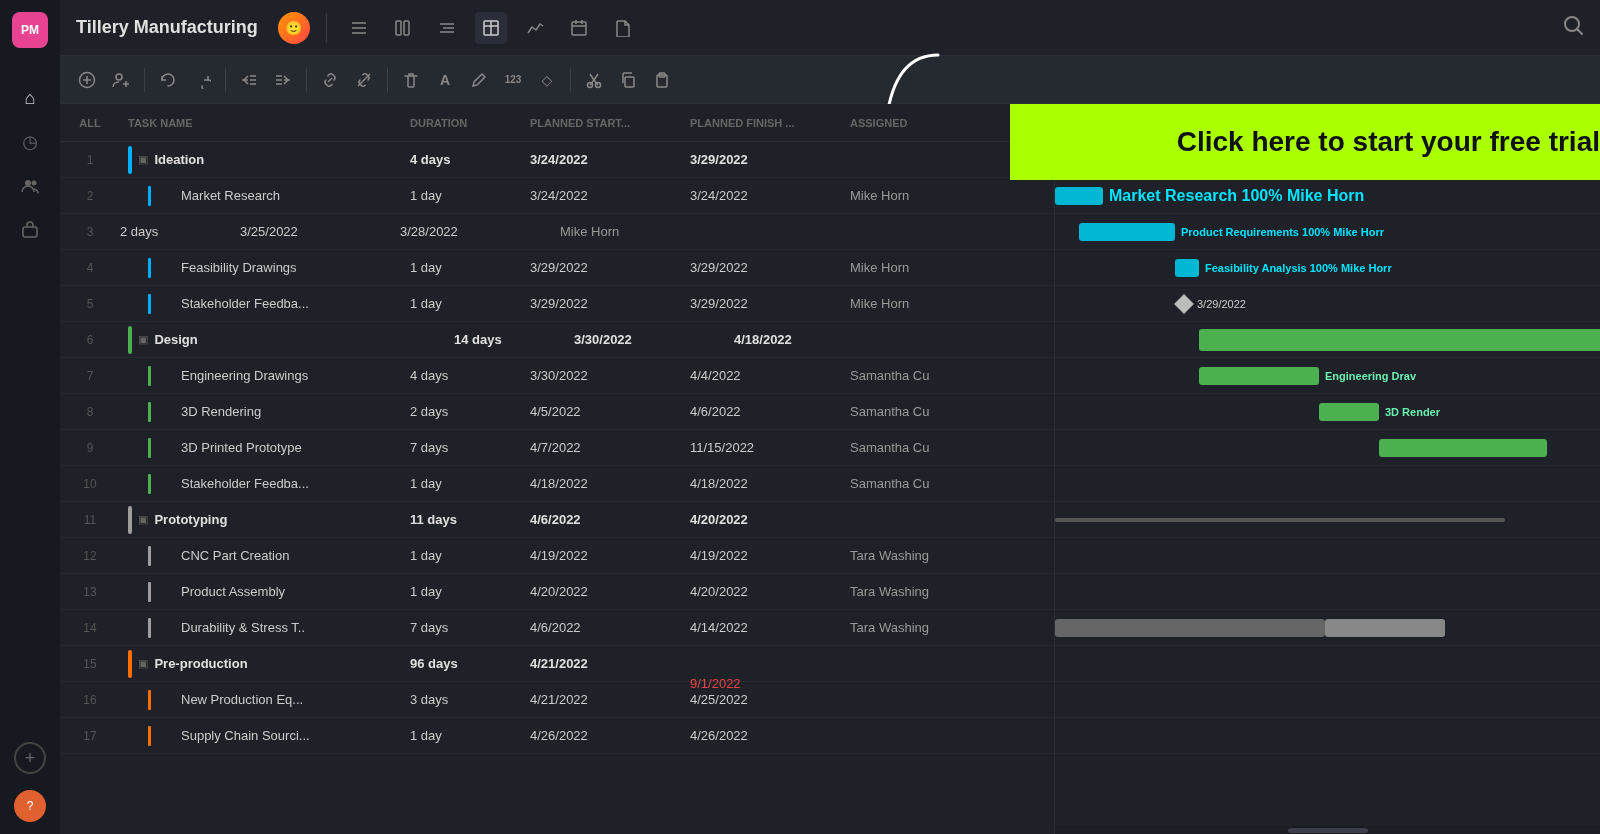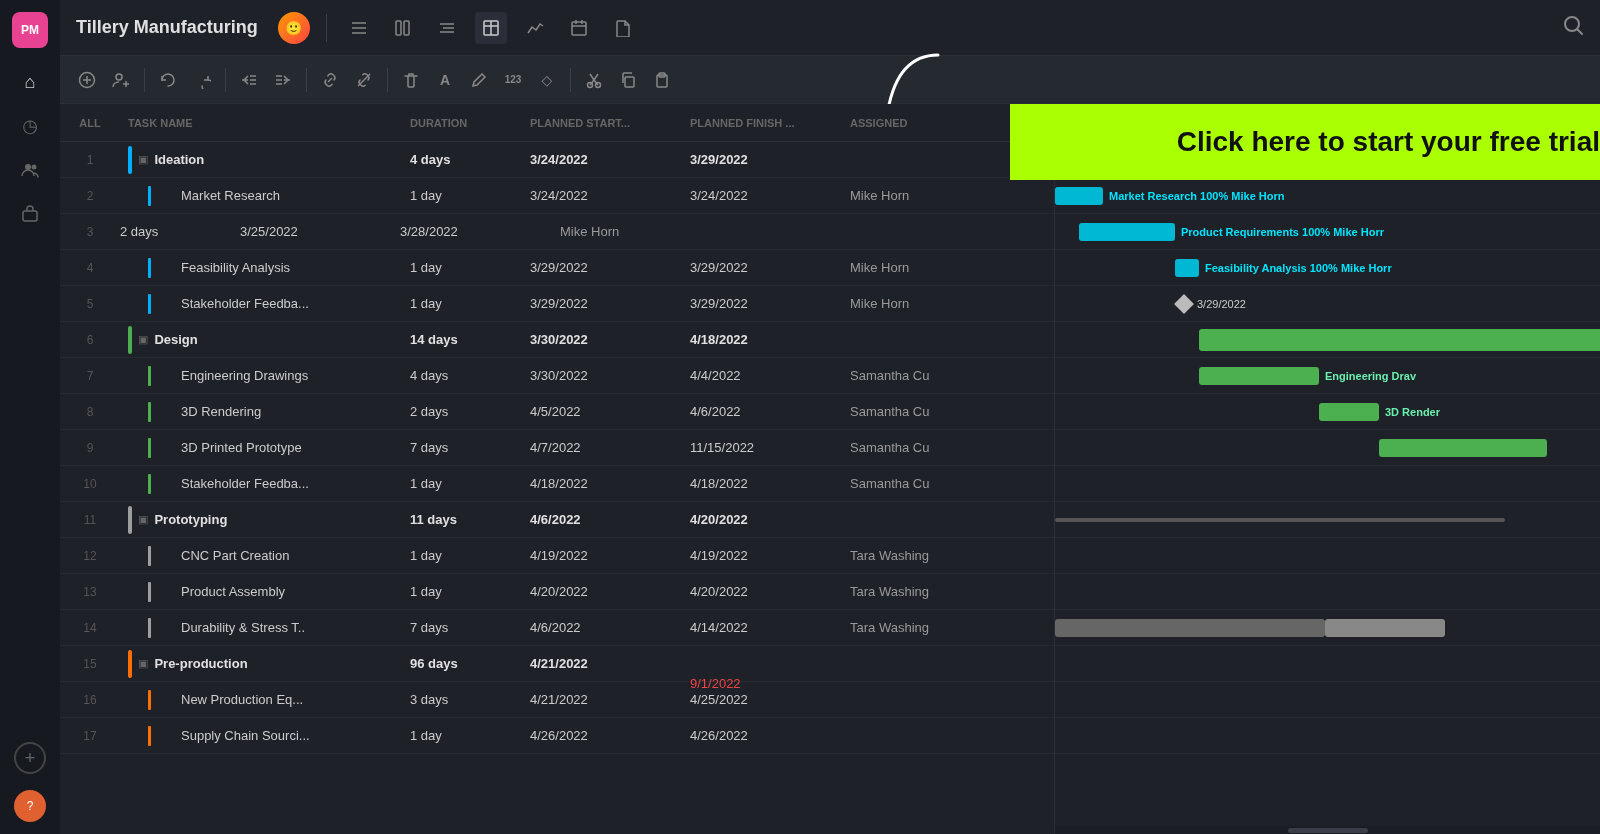--- a/index.html
+++ b/index.html
@@ -3,21 +3,21 @@
   <meta charset="utf-8">
   <style>
     * { box-sizing: border-box; margin: 0; padding: 0; }
     body { background: #1e2128; color: #ccc; font-family: -apple-system, BlinkMacSystemFont, 'Segoe UI', sans-serif; font-size: 13px; overflow: hidden; width: 1600px; height: 834px; }
 
     
     .app-shell { display: flex; width: 1600px; height: 834px; }
 
     
     .sidebar { width: 60px; background: #161a20; display: flex; flex-direction: column; align-items: center; padding: 12px 0; gap: 8px; flex-shrink: 0; }
-    .sidebar-logo { width: 36px; height: 36px; background: #e84393; border-radius: 8px; display: flex; align-items: center; justify-content: center; color: white; font-weight: bold; font-size: 12px; margin-bottom: 8px; }
+    .sidebar-logo { width: 36px; height: 36px; background: #e84393; border-radius: 8px; display: flex; align-items: center; justify-content: center; color: white; font-weight: bold; font-size: 12px; margin-bottom: 24px; }
     .sidebar-icon { width: 36px; height: 36px; display: flex; align-items: center; justify-content: center; color: #666; border-radius: 6px; cursor: pointer; font-size: 18px; }
     .sidebar-icon.active { color: #ccc; }
     .sidebar-spacer { flex: 1; }
     .sidebar-plus { width: 32px; height: 32px; border-radius: 50%; border: 2px solid #444; display: flex; align-items: center; justify-content: center; color: #666; cursor: pointer; font-size: 18px; }
 
     
     .main-content { flex: 1; display: flex; flex-direction: column; overflow: hidden; }
 
     
     .topbar { height: 56px; background: #1e2128; display: flex; align-items: center; padding: 0 16px; gap: 12px; border-bottom: 1px solid #2a2e38; flex-shrink: 0; }
@@ -326,21 +326,21 @@
               <div class="td-num">3</div>
               <div class="td-duration">2 days</div>
               <div class="td-start">3/25/2022</div>
               <div class="td-finish">3/28/2022</div>
               <div class="td-assigned">Mike Horn</div>
             </div>
             <div class="table-row">
               <div class="td-num">4</div>
               <div class="td-name indent">
                 <div style="width: 3px; height: 20px; border-radius: 1px; background: rgb(0, 176, 255); flex-shrink: 0; margin-right: 4px;"></div>
-                <span>Feasibility Analysis</span>
+                <span>Feasibility Drawings</span>
               </div>
               <div class="td-duration">1 day</div>
               <div class="td-start">3/29/2022</div>
               <div class="td-finish">3/29/2022</div>
               <div class="td-assigned">Mike Horn</div>
             </div>
             <div class="table-row">
               <div class="td-num">5</div>
               <div class="td-name indent">
                 <div style="width: 3px; height: 20px; border-radius: 1px; background: rgb(0, 176, 255); flex-shrink: 0; margin-right: 4px;"></div>
@@ -351,21 +351,21 @@
               <div class="td-finish">3/29/2022</div>
               <div class="td-assigned">Mike Horn</div>
             </div>
             <div class="table-row group-row">
               <div class="td-num">6</div>
               <div class="td-name">
                 <div class="color-bar" style="background: rgb(76, 175, 80);"></div>
                 <span class="expand-icon">▣</span>
                 <span class="group-label">Design</span>
               </div>
-              <div class="td-duration" style="font-weight: 700; color: rgb(224, 224, 224);">14 days</div>
+              <div class="td-duration" style="font-weight: 700; color: rgb(224, 224, 224); margin-left: 44px;">14 days</div>
               <div class="td-start" style="font-weight: 700; color: rgb(224, 224, 224);">3/30/2022</div>
               <div class="td-finish" style="font-weight: 700; color: rgb(224, 224, 224);">4/18/2022</div>
               <div class="td-assigned"></div>
             </div>
             <div class="table-row">
               <div class="td-num">7</div>
               <div class="td-name indent">
                 <div style="width: 3px; height: 20px; border-radius: 1px; background: rgb(76, 175, 80); flex-shrink: 0; margin-right: 4px;"></div>
                 <span>Engineering Drawings</span>
               </div>
@@ -523,21 +523,21 @@
               <div class="gantt-day">T</div>
             </div>
         </div>
         <div class="gantt-body" id="gantt-body">
         <div class="gantt-row">
               <div style="position: absolute; left: 0px; width: 130px; height: 22px; background: rgb(0, 200, 200); border-radius: 3px; display: flex; align-items: center; padding: 0px 4px; font-size: 11px; font-weight: 600; color: rgb(0, 0, 0); white-space: nowrap; overflow: hidden;"></div>
               <span style="position: absolute; left: 136px; font-size: 11px; font-weight: 600; color: rgb(0, 229, 255); white-space: nowrap;">Ideation  100%</span>
             </div>
             <div class="gantt-row">
               <div style="position: absolute; left: 0px; width: 48px; height: 18px; background: rgb(0, 184, 212); border-radius: 3px; display: flex; align-items: center; padding: 0px 4px; font-size: 11px; font-weight: 600; color: rgb(0, 0, 0); white-space: nowrap; overflow: hidden;"></div>
-              <span style="position: absolute; left: 54px; font-size: 11px; font-weight: 600; color: rgb(0, 229, 255); white-space: nowrap;">Market Research  100%  Mike Horn</span>
+              <span style="position: absolute; left: 54px; font-size: 16px; font-weight: 600; color: rgb(0, 229, 255); white-space: nowrap;">Market Research  100%  Mike Horn</span>
             </div>
             <div class="gantt-row">
               <div style="position: absolute; left: 24px; width: 96px; height: 18px; background: rgb(0, 184, 212); border-radius: 3px; display: flex; align-items: center; padding: 0px 4px; font-size: 11px; font-weight: 600; color: rgb(0, 0, 0); white-space: nowrap; overflow: hidden;"></div>
               <span style="position: absolute; left: 126px; font-size: 11px; font-weight: 600; color: rgb(0, 229, 255); white-space: nowrap;">Product Requirements  100%  Mike Horr</span>
             </div>
             <div class="gantt-row">
               <div style="position: absolute; left: 120px; width: 24px; height: 18px; background: rgb(0, 184, 212); border-radius: 3px; display: flex; align-items: center; padding: 0px 4px; font-size: 11px; font-weight: 600; color: rgb(0, 0, 0); white-space: nowrap; overflow: hidden;"></div>
               <span style="position: absolute; left: 150px; font-size: 11px; font-weight: 600; color: rgb(0, 229, 255); white-space: nowrap;">Feasibility Analysis  100%  Mike Horr</span>
             </div>
             <div class="gantt-row">

